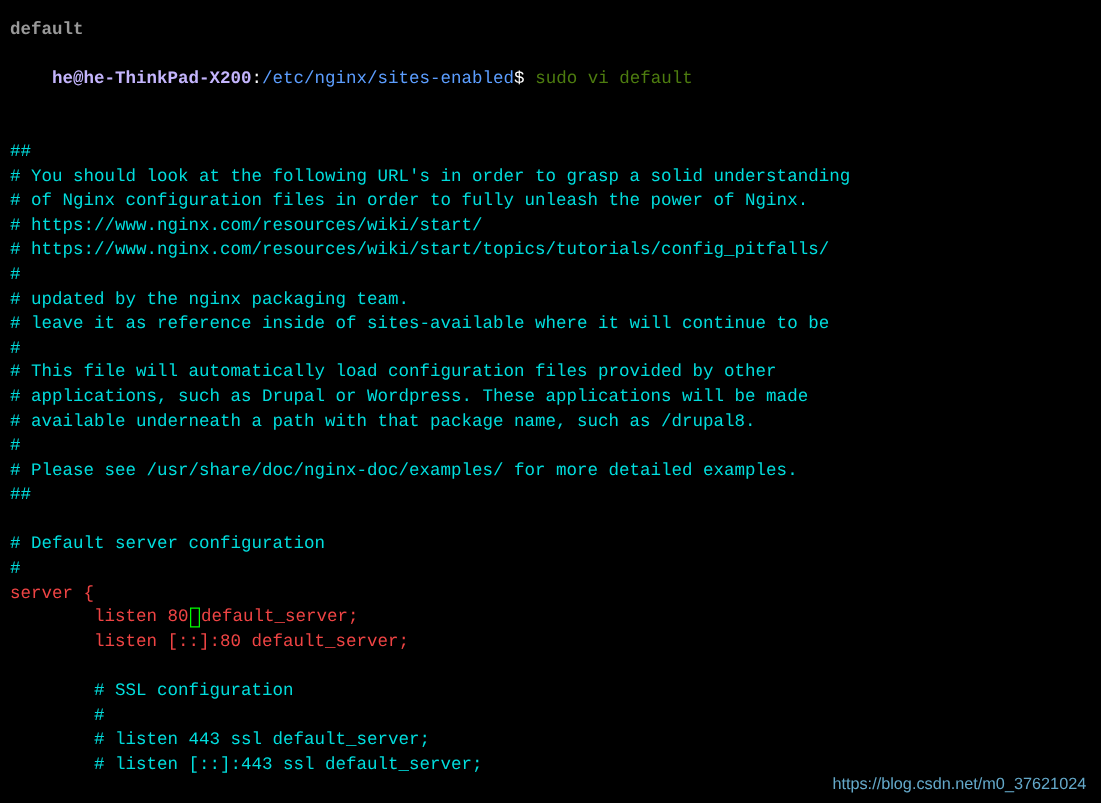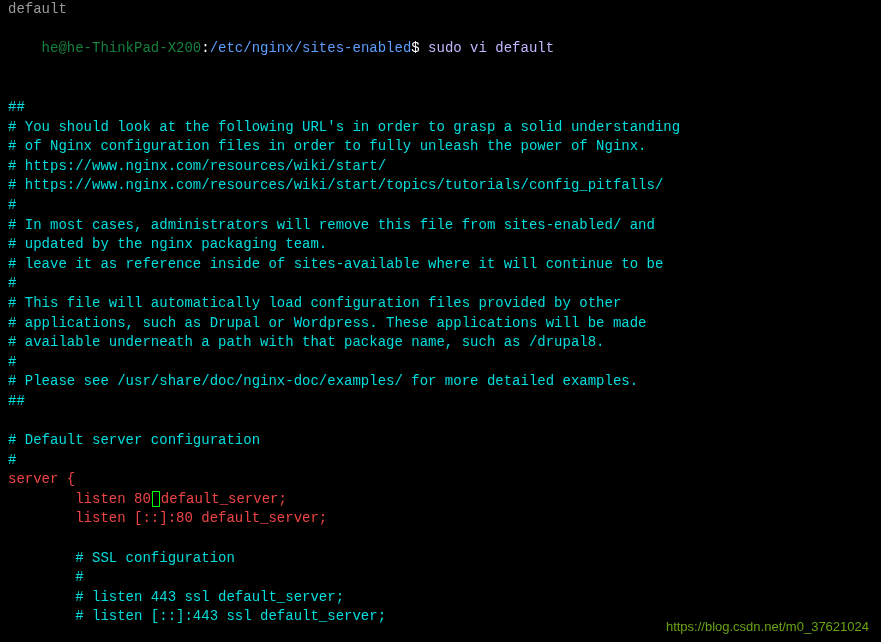--- a/index.html
+++ b/index.html
@@ -20,55 +20,57 @@
       position: relative;
     }
     .terminal {
       padding: 0 8px;
     }
     .line {
       white-space: pre;
       min-height: 19px;
     }
     .prompt-user {
-      color: #15803d;
+      color: #c4b5fd;
+      font-weight: bold;
     }
     .prompt-path {
       color: #5c9eff;
       margin-top: 40px;
     }
     .prompt-dollar {
       color: #ffffff;
     }
     .command {
-      color: #c4b5fd;
+      color: #4d7c0f;
     }
     .comment {
       color: #00dddd;
     }
     .directive {
       color: #ef4444;
     }
     .cursor-box {
       display: inline-block;
       border: 1px solid #00ff00;
       width: 8px;
       height: 16px;
       vertical-align: text-bottom;
       margin: 0 1px;
     }
     .top-cut {
       color: #999999;
-      font-weight: normal;
+      font-weight: bold;
+      margin-top: 15px;
     }
     .watermark {
       position: absolute;
       bottom: 6px;
       right: 12px;
-      color: #84cc16;
+      color: #7dd3fc;
       font-size: 13px;
       font-family: Arial, sans-serif;
       opacity: 0.8;
     }
   </style>
 </head>
 <body>
 
 <div class="terminal">
   <div class="line top-cut">default</div>
@@ -76,21 +78,20 @@
     <span class="prompt-user">he@he-ThinkPad-X200</span><span class="prompt-dollar">:</span><span class="prompt-path">/etc/nginx/sites-enabled</span><span class="prompt-dollar">$</span> <span class="command">sudo vi default</span>
   </div>
   <div class="line">&nbsp;</div>
   <div id="file-lines">
       <div class="line"><span class="comment">##</span></div>
       <div class="line"><span class="comment"># You should look at the following URL's in order to grasp a solid understanding</span></div>
       <div class="line"><span class="comment"># of Nginx configuration files in order to fully unleash the power of Nginx.</span></div>
       <div class="line"><span class="comment"># https://www.nginx.com/resources/wiki/start/</span></div>
       <div class="line"><span class="comment"># https://www.nginx.com/resources/wiki/start/topics/tutorials/config_pitfalls/</span></div>
       <div class="line"><span class="comment">#</span></div>
-      <div class="line"><span class="comment"># In most cases, administrators will remove this file from sites-enabled/ and</span></div>
       <div class="line"><span class="comment"># updated by the nginx packaging team.</span></div>
       <div class="line"><span class="comment"># leave it as reference inside of sites-available where it will continue to be</span></div>
       <div class="line"><span class="comment">#</span></div>
       <div class="line"><span class="comment"># This file will automatically load configuration files provided by other</span></div>
       <div class="line"><span class="comment"># applications, such as Drupal or Wordpress. These applications will be made</span></div>
       <div class="line"><span class="comment"># available underneath a path with that package name, such as /drupal8.</span></div>
       <div class="line"><span class="comment">#</span></div>
       <div class="line"><span class="comment"># Please see /usr/share/doc/nginx-doc/examples/ for more detailed examples.</span></div>
       <div class="line"><span class="comment">##</span></div>
       <div class="line">&nbsp;</div>

